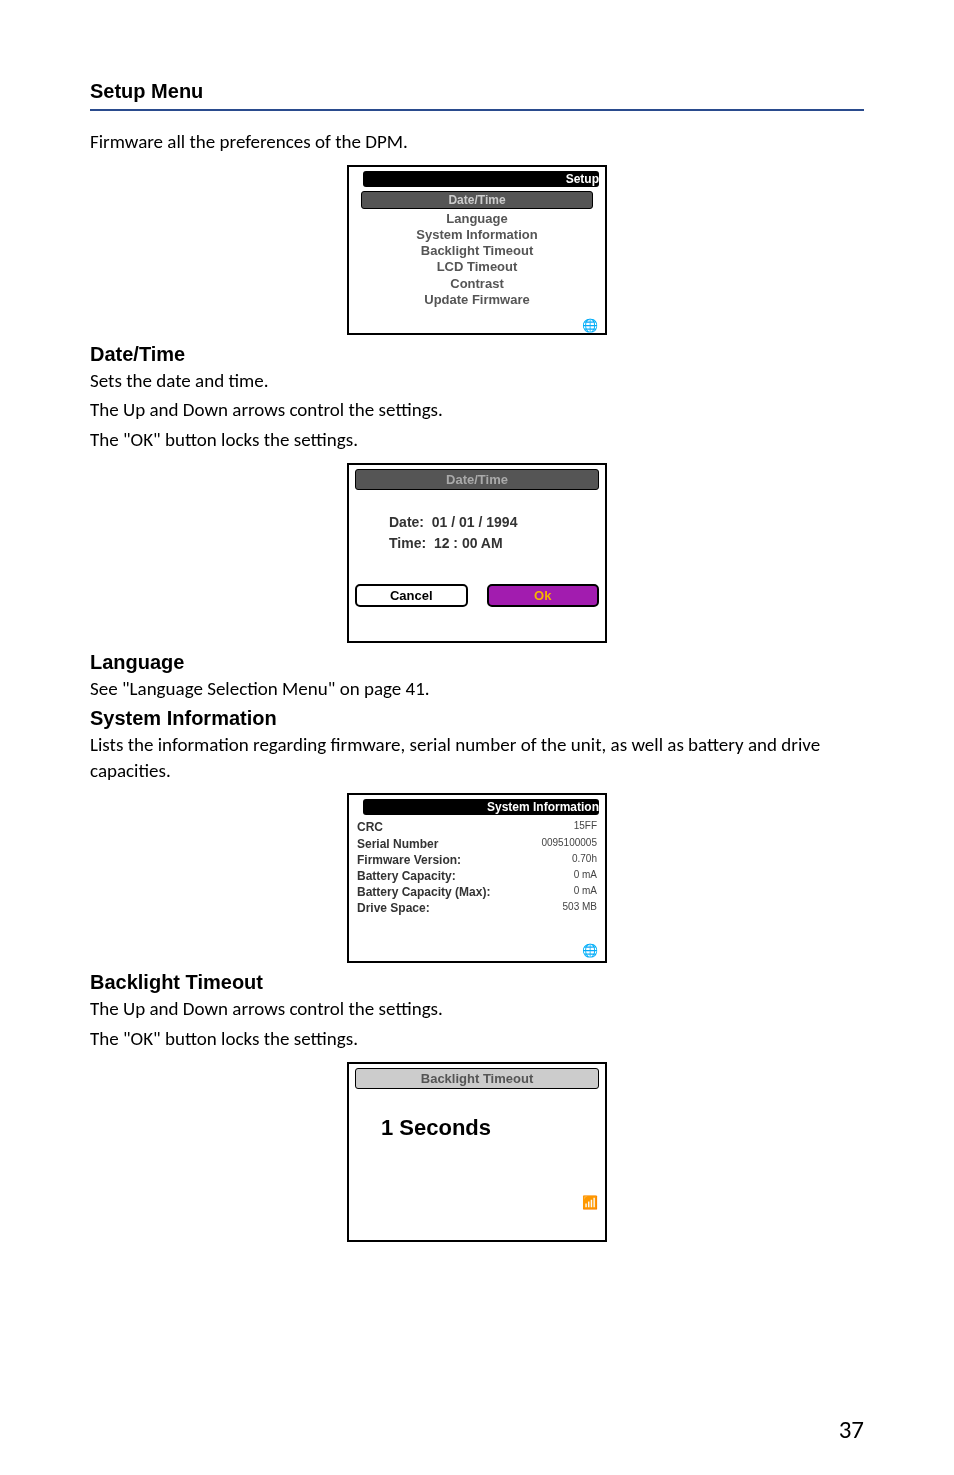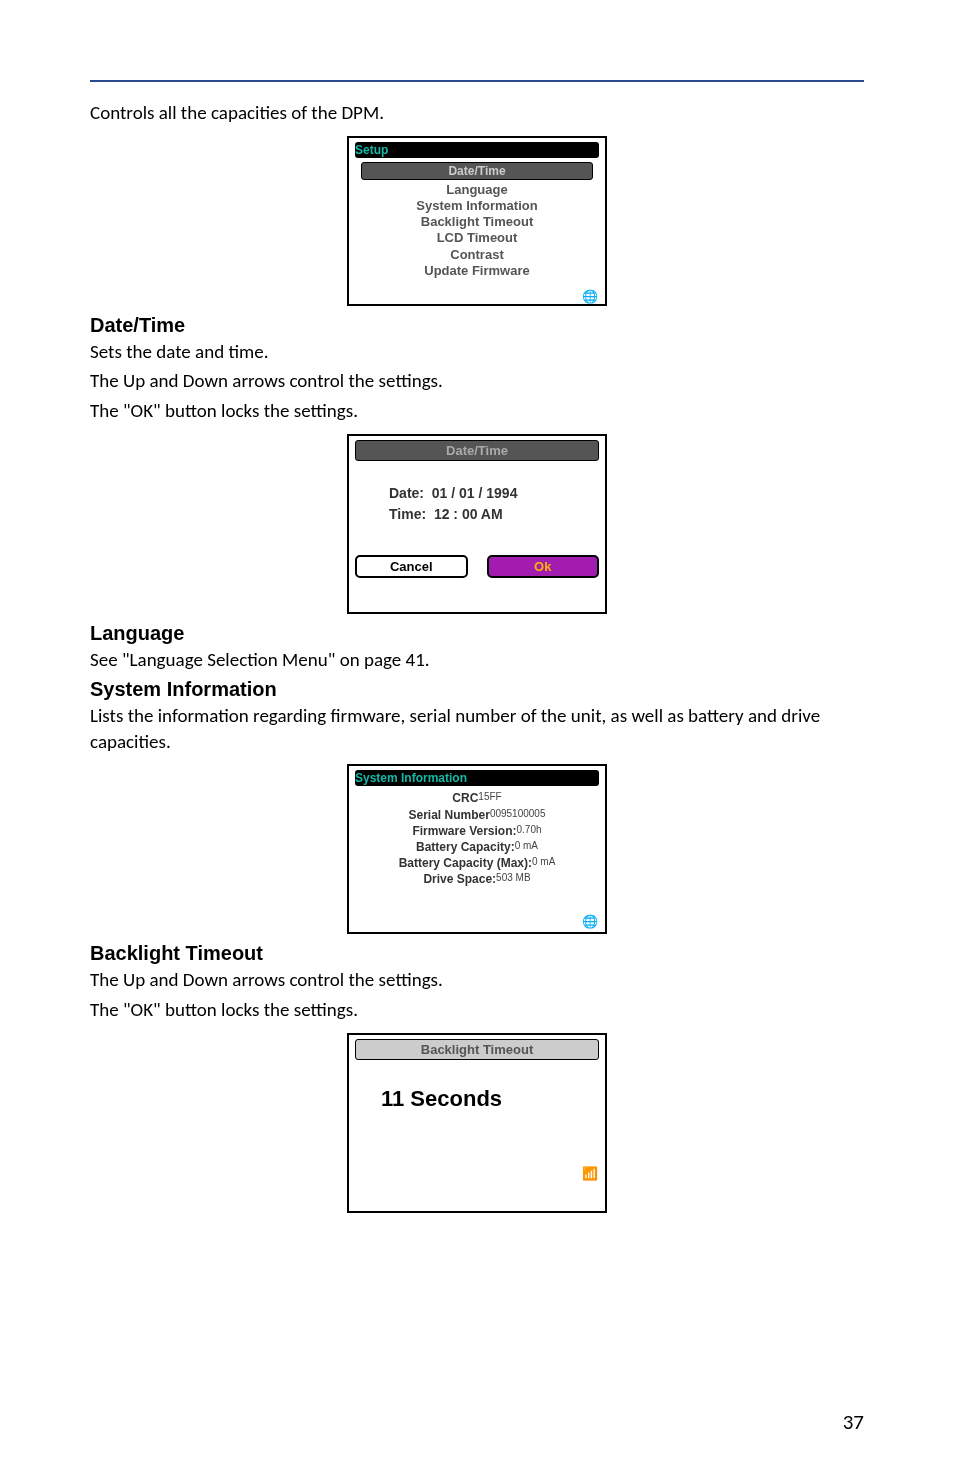--- a/index.html
+++ b/index.html
@@ -45,27 +45,28 @@
   .device-screen {
     width: 260px;
     border: 2px solid #000;
     background: #fff;
     position: relative;
     box-sizing: border-box;
     padding: 4px 6px 4px 6px;
   }
   .titlebar {
     background: #000;
-    color: #14b8a6;
+    color: #ffffff;
     font-size: 12px;
-    text-align: left;
+    text-align: right;
     padding: 1px 0;
     border-radius: 3px;
     margin-bottom: 4px;
     font-weight: bold;
+    margin-left: 8px;
   }
   .pill-dark {
     background: #555;
     color: #ccc;
     font-size: 12px;
     text-align: center;
     padding: 1px 0;
     border-radius: 3px;
     border: 1px solid #000;
     margin: 2px 6px 0 6px;
@@ -122,21 +123,21 @@
     padding: 2px 0;
     background: #fff;
   }
   .pill-btn.ok {
     background: #a21caf;
     color: #f5b400;
   }
   
   .sys-row {
     display: flex;
-    justify-content: center;
+    justify-content: space-between;
     font-size: 12px;
     font-weight: bold;
     color: #333;
     line-height: 1.35;
     padding: 0 2px;
   }
   .sys-row .val {
     font-size: 10px;
     font-weight: normal;
     color: #444;
@@ -157,33 +158,34 @@
     margin-bottom: 16px;
   }
   .bl-value {
     font-weight: bold;
     font-size: 22px;
     color: #000;
     padding: 10px 0 50px 26px;
   }
   .page-num {
     position: absolute;
-    bottom: 40px;
+    bottom: 30px;
     right: 90px;
-    font-size: 21px;
+    font-size: 25px;
     font-family: Calibri, "Segoe UI", Arial, sans-serif;
   }
 </style>
 </head>
 <body>
 
 <div class="page">
 
+  <h2 class="section-title">Setup Menu</h2>
   <hr class="title-rule">
-  <p class="body-text">Controls all the capacities of the DPM.</p>
+  <p class="body-text">Firmware all the preferences of the DPM.</p>
 
   <div class="device-wrap">
     <div class="device-screen" style="height:170px;">
       <div class="titlebar">Setup</div>
       <div class="pill-dark">Date/Time</div>
       <div class="menu-list">
         <div>Language</div>
         <div>System Information</div>
         <div>Backlight Timeout</div>
         <div>LCD Timeout</div>
@@ -262,21 +264,21 @@
     </div>
   </div>
 
   <div class="subheading">Backlight Timeout</div>
   <p class="body-text">The Up and Down arrows control the settings.</p>
   <p class="body-text">The "OK" button locks the settings.</p>
 
   <div class="device-wrap">
     <div class="device-screen" style="height:180px;">
       <div class="bl-title">Backlight Timeout</div>
-      <div class="bl-value">11 Seconds</div>
+      <div class="bl-value">1 Seconds</div>
       <div class="screen-footer">
         <span class="tiny-icon">📶</span>
       </div>
     </div>
   </div>
 
   <div class="page-num">37</div>
 </div>
 
 </body></html>

